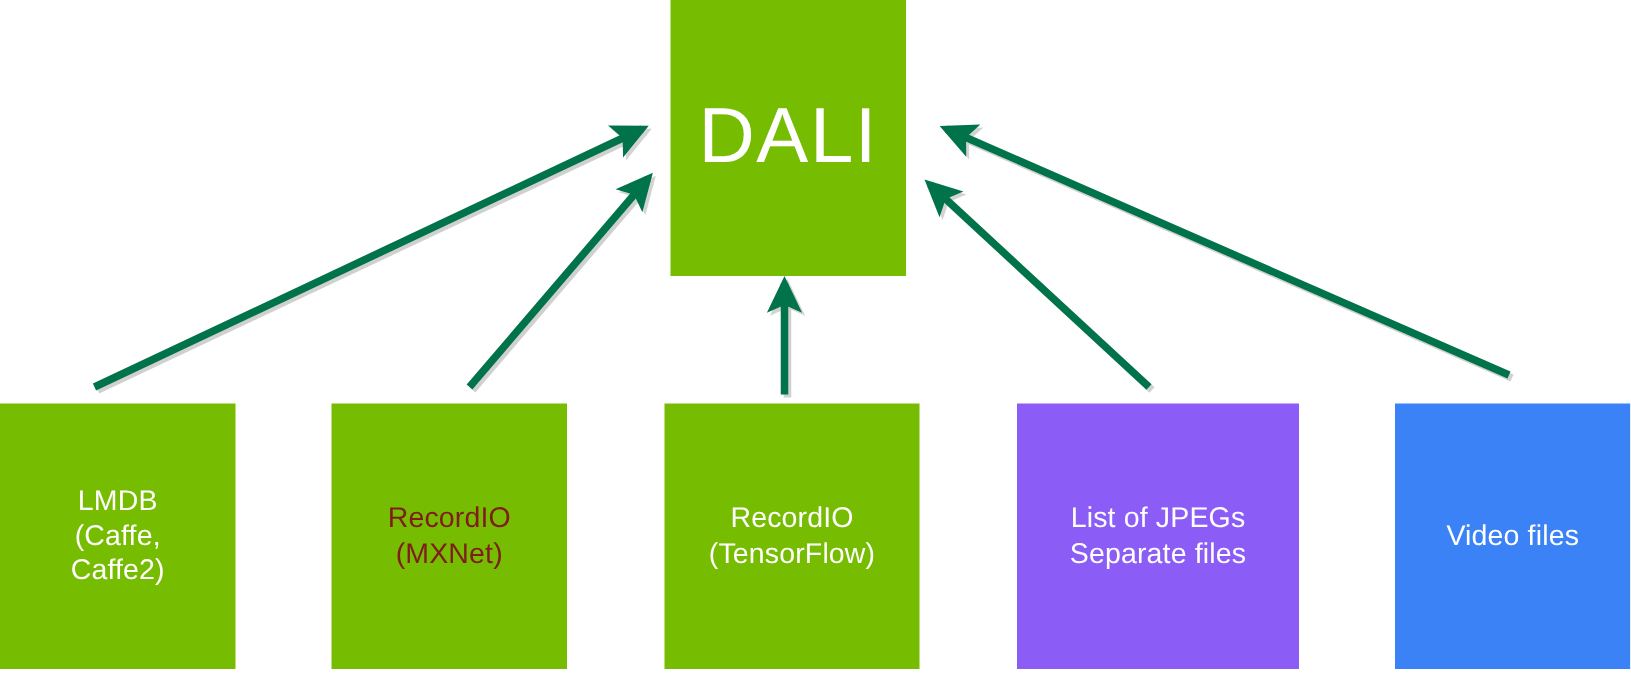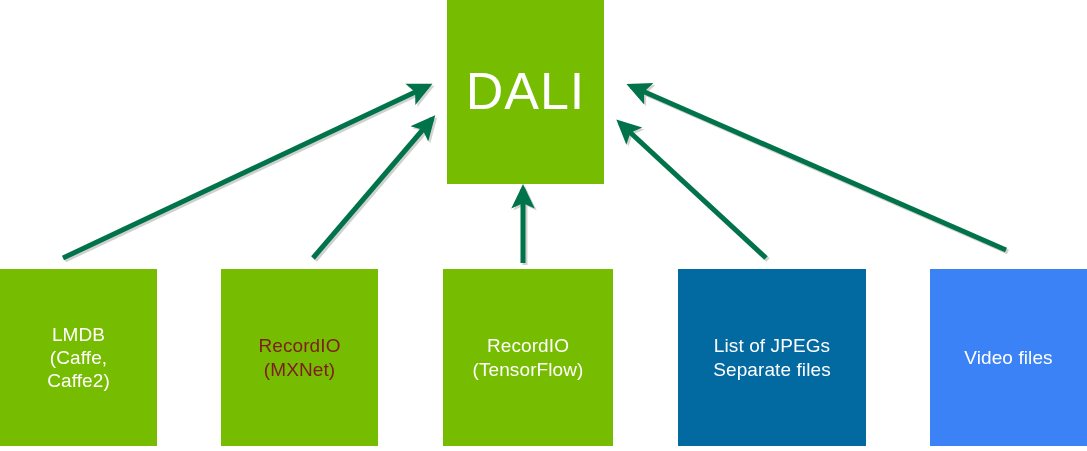--- a/index.html
+++ b/index.html
@@ -89,21 +89,21 @@
 Caffe2)</span>
       </div>
       <div class="node-box" style="background: rgb(118, 188, 0); left: 221px; top: 269px; width: 157px; height: 177px;">
         <span class="node-label src" style="color: #7f1d1d;">RecordIO
 (MXNet)</span>
       </div>
       <div class="node-box" style="background: rgb(118, 188, 0); left: 443px; top: 269px; width: 170px; height: 177px;">
         <span class="node-label src" style="color: rgb(255, 255, 255);">RecordIO
 (TensorFlow)</span>
       </div>
-      <div class="node-box" style="background: #0369a1; left: 678px; top: 269px; width: 188px; height: 177px;">
+      <div class="node-box" style="background: #8b5cf6; left: 678px; top: 269px; width: 188px; height: 177px;">
         <span class="node-label src" style="color: rgb(255, 255, 255);">List of JPEGs
 Separate files</span>
       </div>
       <div class="node-box" style="background: #3b82f6; left: 930px; top: 269px; width: 157px; height: 177px;">
         <span class="node-label src" style="color: rgb(255, 255, 255);">Video files</span>
       </div>
     </div>
 
 </div>
 

